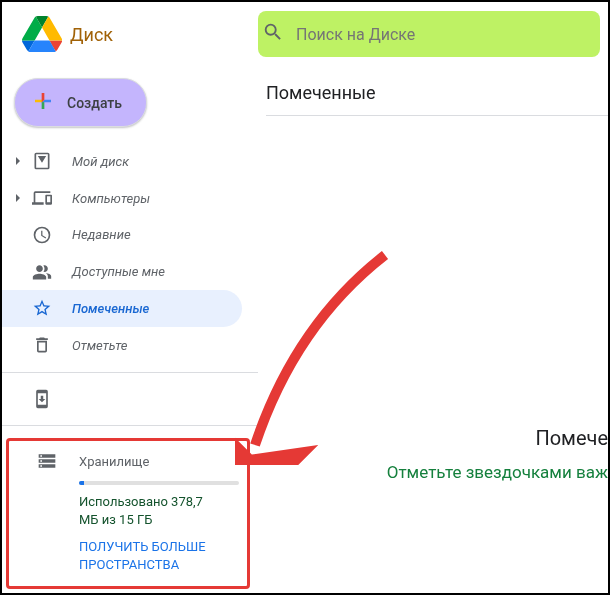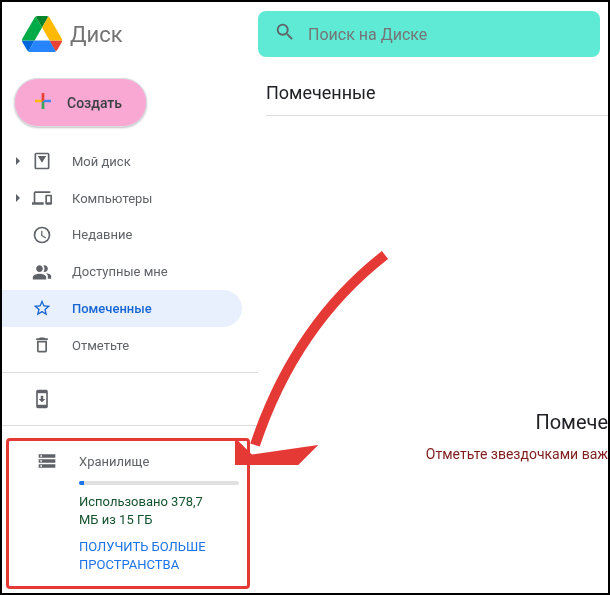--- a/index.html
+++ b/index.html
@@ -1,35 +1,35 @@
 <!DOCTYPE html>
 <html><head>
   <meta charset="utf-8">
   <style>
     * { box-sizing: border-box; margin: 0; padding: 0; font-family: 'Google Sans', Roboto, Arial, sans-serif; }
     body { width: 610px; height: 595px; overflow: hidden; border: 2px solid #000; background: #fff; }
     
     .header { display: flex; align-items: center; height: 64px; padding: 0 8px; }
     .logo-area { display: flex; align-items: center; gap: 8px; padding-left: 12px; width: 248px; }
     .logo-svg { width: 40px; height: 40px; }
-    .logo-text { font-size: 22px; color: #737373; }
-    
-    .search-bar { flex: 1; display: flex; align-items: center; background: #5eead4; border-radius: 8px; height: 46px; padding: 0 16px; gap: 12px; }
+    .logo-text { font-size: 18px; color: #a16207; }
+    
+    .search-bar { flex: 1; display: flex; align-items: center; background: #bef264; border-radius: 8px; height: 46px; padding: 0 4px; gap: 12px; }
     .search-icon svg { width: 22px; height: 22px; fill: #5f6368; }
     .search-input { border: none; background: transparent; font-size: 16px; color: #5f6368; outline: none; flex: 1; }
     
     .content { display: flex; height: calc(100% - 64px); }
     
     .sidebar { width: 256px; padding-top: 8px; display: flex; flex-direction: column; }
     
-    .create-btn { display: inline-flex; align-items: center; gap: 12px; background: #f9a8d4; border: 1px solid #dadce0; border-radius: 24px; padding: 10px 24px 10px 16px; margin: 4px 0 16px 12px; box-shadow: 0 1px 2px rgba(60,64,67,0.3); cursor: pointer; width: fit-content; }
+    .create-btn { display: inline-flex; align-items: center; gap: 12px; background: #c4b5fd; border: 1px solid #dadce0; border-radius: 24px; padding: 10px 24px 10px 16px; margin: 4px 0 16px 12px; box-shadow: 0 1px 2px rgba(60,64,67,0.3); cursor: pointer; width: fit-content; }
     .create-btn .plus-icon svg { width: 24px; height: 24px; }
     .create-btn-text { font-size: 14px; color: #3c4043; font-weight: 500; }
     
-    .nav-item { display: flex; align-items: center; height: 40px; padding: 0 12px 0 8px; border-radius: 0 20px 20px 0; cursor: pointer; margin-right: 16px; }
+    .nav-item { display: flex; align-items: center; height: 40px; padding: 0 12px 0 8px; border-radius: 0 20px 20px 0; cursor: pointer; margin-right: 16px; font-style: italic; }
     .nav-item.selected { background: #e8f0fe; }
     .nav-item.selected .nav-label { color: #1967d2; font-weight: 500; }
     .nav-item.selected .nav-icon svg { fill: #1967d2; }
     
     .caret { width: 16px; display: flex; justify-content: center; }
     .caret svg { width: 10px; height: 10px; fill: #5f6368; }
     .nav-icon { width: 24px; height: 24px; margin: 0 18px 0 4px; display: flex; align-items: center; justify-content: center; }
     .nav-icon svg { width: 20px; height: 20px; fill: #5f6368; }
     .nav-label { font-size: 13px; color: #5f6368; }
     
@@ -41,23 +41,23 @@
     .storage-icon svg { width: 20px; height: 20px; fill: #5f6368; }
     .storage-title { font-size: 13px; color: #5f6368; }
     .storage-bar { height: 4px; background: #e0e0e0; border-radius: 2px; margin: 8px 0 8px 62px; width: 160px; overflow: hidden; }
     .storage-fill { height: 100%; background: #1a73e8; width: 3%; }
     .storage-usage { font-size: 13px; color: #14532d; margin-left: 62px; line-height: 1.4; }
     .storage-upgrade { font-size: 13px; color: #1a73e8; font-weight: 400; margin: 8px 0 0 62px; cursor: pointer; line-height: 1.4; }
     
     .main { flex: 1; padding: 16px 0 0 8px; border-left: 0; position: relative; }
     .main-title { font-size: 18px; color: #202124; padding-bottom: 12px; border-bottom: 1px solid #dadce0; margin-bottom: 8px; }
     
-    .empty-state { position: absolute; right: 0; top: 344px; text-align: right; }
+    .empty-state { position: absolute; right: 0; top: 360px; text-align: right; }
     .empty-title { font-size: 20px; color: #202124; margin-bottom: 12px; }
-    .empty-sub { font-size: 14px; color: #7f1d1d; }
+    .empty-sub { font-size: 17px; color: #15803d; }
     
     .arrow-overlay { position: absolute; left: 235px; top: 245px; pointer-events: none; }
   </style>
 </head>
 <body>
 
 <div class="header">
   <div class="logo-area">
     <svg class="logo-svg" viewBox="0 0 87 78">
         <path fill="#0066da" d="M6.6 66.85l3.85 6.65c.8 1.4 1.95 2.5 3.3 3.3L27.5 53H0c0 1.55.4 3.1 1.2 4.5z"></path>

